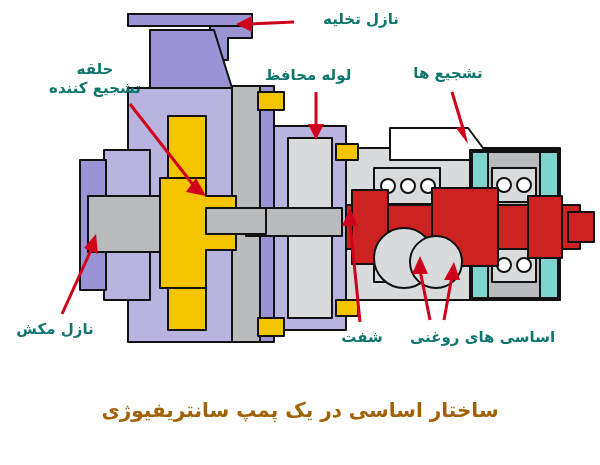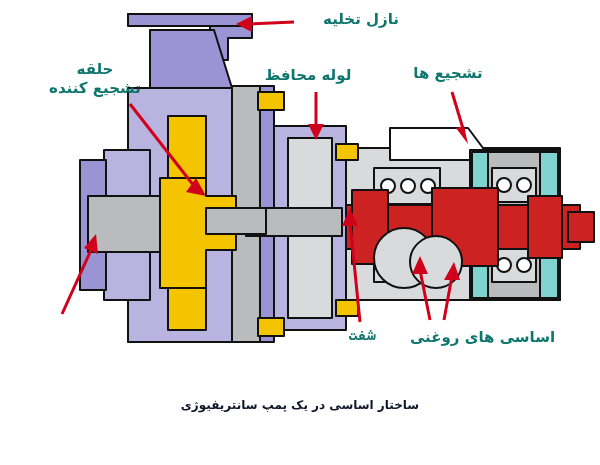--- a/index.html
+++ b/index.html
@@ -35,31 +35,31 @@
     direction: rtl;
     text-align: center;
     white-space: pre-line;
     letter-spacing: 0px;
   }
   .caption {
     position: absolute;
     left: 0;
     width: 600px;
     text-align: center;
-    color: #0f172a;
+    color: #a16207;
     font-weight: bold;
-    font-size: 12px;
+    font-size: 20px;
     direction: rtl;
   }
   #lbl-discharge { left: 296px; top: 10px; width: 130px; }
   #lbl-impeller  { left: 40px;  top: 60px;  width: 110px; }
   #lbl-casing    { left: 258px; top: 66px;  width: 100px; }
   #lbl-bearings  { left: 398px; top: 64px;  width: 100px; }
   #lbl-suction   { left: 10px;  top: 320px; width: 90px; }
-  #lbl-shaft     { left: 332px; top: 328px; width: 60px; font-family: Liberation Mono, monospace; }
+  #lbl-shaft     { left: 332px; top: 328px; width: 60px; }
   #lbl-oilrings  { left: 400px; top: 328px; width: 165px; }
   #caption-main  { top: 398px; }
 </style>
 </head>
 <body>
 
 <div id="stage">
 
   <svg id="diagram-svg" viewBox="0 0 600 465">
     <g stroke="#111111" stroke-width="2" stroke-linejoin="round">
@@ -166,18 +166,19 @@
       <line x1="444" y1="320" x2="452" y2="276"></line>
       <polygon points="444,280 454,262 460,280" stroke="none"></polygon>
     </g>
   </svg>
 
   <div class="label" id="lbl-discharge">نازل تخلیه</div>
   <div class="label" id="lbl-impeller">حلقه
 تشجیع کننده</div>
   <div class="label" id="lbl-casing">لوله محافظ</div>
   <div class="label" id="lbl-bearings">تشجیع ها</div>
+  <div class="label" id="lbl-suction">نازل مکش</div>
   <div class="label" id="lbl-shaft">شفت</div>
   <div class="label" id="lbl-oilrings">اساسی های روغنی</div>
 
   <div class="caption" id="caption-main">ساختار اساسی در یک پمپ سانتریفیوژی</div>
 
 </div>
 
 </body></html>

